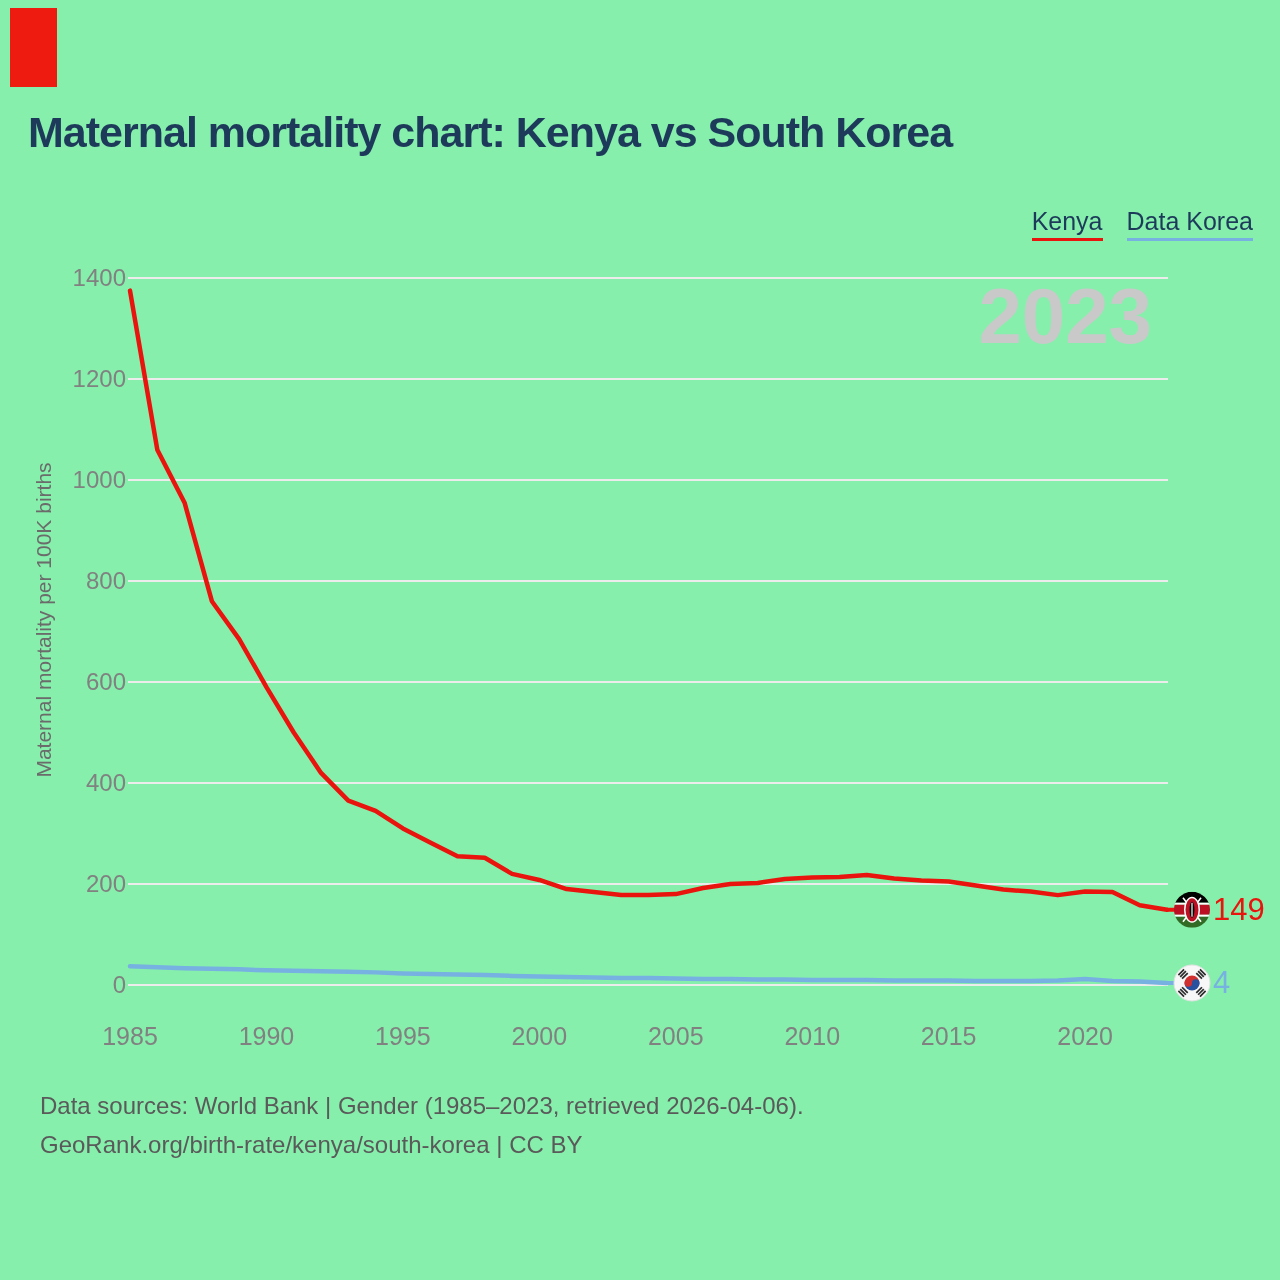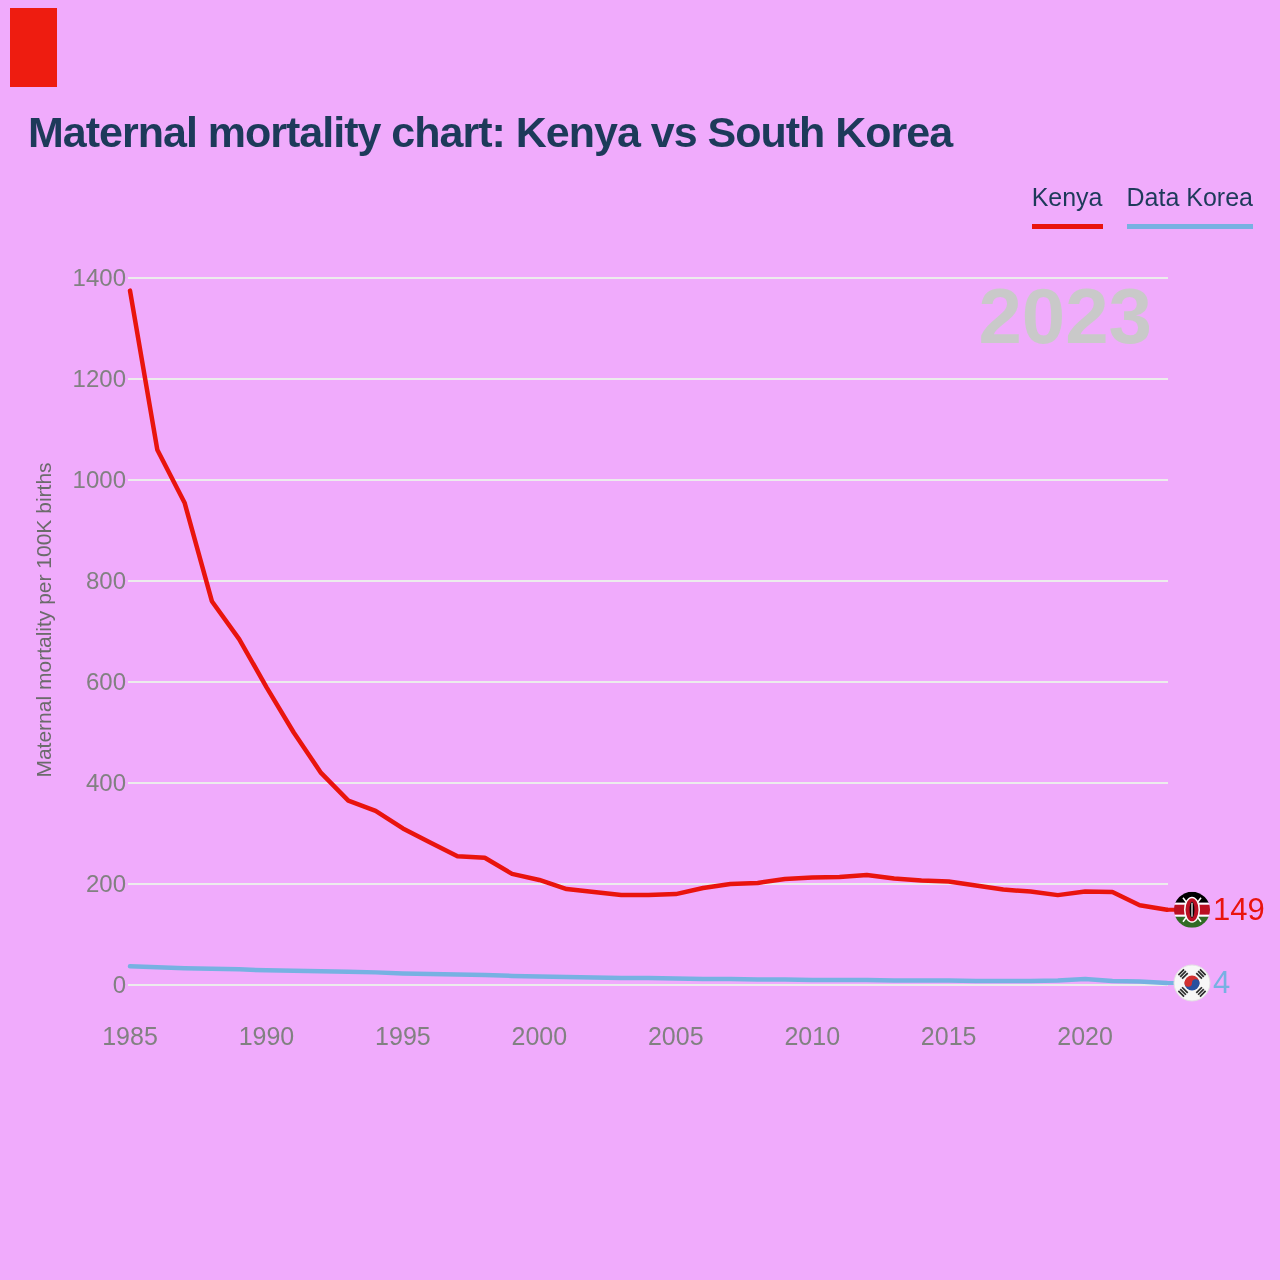--- a/index.html
+++ b/index.html
@@ -1,41 +1,42 @@
 <!DOCTYPE html>
 <html><head>
 <meta charset="utf-8">
 <style>
   * { margin: 0; padding: 0; box-sizing: border-box; }
   html, body { background: #ffffff; }
   .page {
     position: relative;
     width: 1280px; height: 1280px;
-    background: #f0abfc;
+    background: #86efac;
     font-family: "Liberation Sans", sans-serif;
     overflow: hidden;
   }
   .corner-accent {
     position: absolute; left: 10px; top: 8px;
     width: 47px; height: 79px;
   }
   .page-title {
     position: absolute; left: 28px; top: 108px;
     font-size: 43px; font-weight: 700; letter-spacing: -1px;
     color: #1d3a5a;
   }
   .legend {
     position: absolute; top: 183px; right: 27px;
     display: flex; gap: 24px;
     font-size: 25px; color: #1d3a5a;
   }
   .legend-item {
-    padding-bottom: 12px;
-    border-bottom: 5px solid #3b82f6;
+    padding-bottom: 2px;
+    border-bottom: 3px solid #3b82f6;
     cursor: pointer;
+    margin-top: 24px;
   }
   .y-axis-title {
     position: absolute; left: 44px; top: 620px;
     transform: translate(-50%,-50%) rotate(-90deg);
     font-size: 21px; color: #6b6b6b; white-space: nowrap;
   }
   .chart-svg { position: absolute; left: 0; top: 0; }
   .footer {
     position: absolute; left: 40px; top: 1086px;
     font-size: 24px; line-height: 39px; color: #5a5a5a;
@@ -133,14 +134,18 @@
         </g>
         <g transform="translate(1192,982.98) rotate(-135)">
           <rect x="-4" y="-16.1" width="8" height="1.7" fill="#2b2b2b"></rect>
           <rect x="-4" y="-13.5" width="8" height="1.7" fill="#2b2b2b"></rect>
           <rect x="-4" y="-10.9" width="8" height="1.7" fill="#2b2b2b"></rect>
         </g>
       </g>
       <text x="1213" y="992.98" font-size="31" fill="#77b1e2">4</text>
     </svg>
 
+  <div class="footer">
+    <div>Data sources: World Bank | Gender (1985–2023, retrieved 2026-04-06).</div>
+    <div>GeoRank.org/birth-rate/kenya/south-korea | CC BY</div>
+  </div>
 
 </div>
 
 </body></html>

